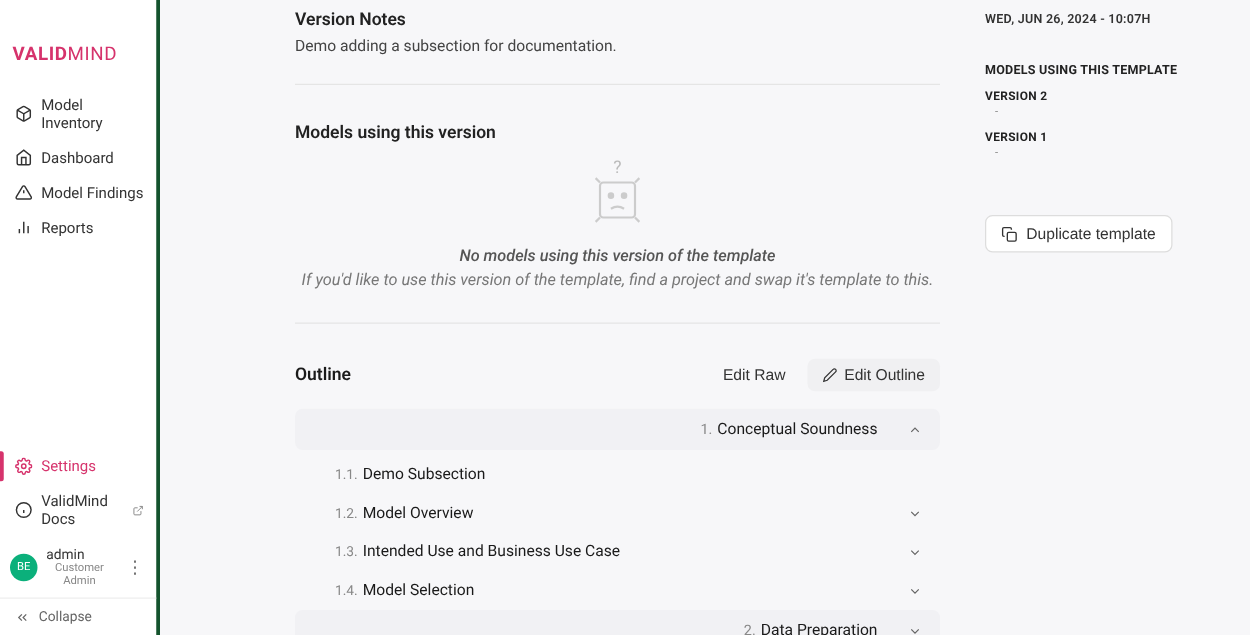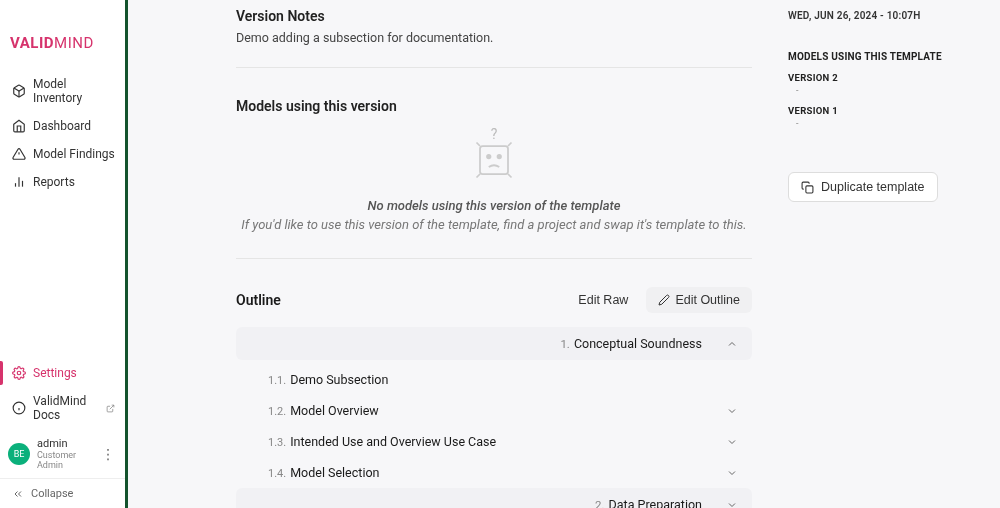--- a/index.html
+++ b/index.html
@@ -80,21 +80,21 @@
       background: #0bb07b;
       color: #fff;
       font-size: 9px;
       display: flex;
       align-items: center;
       justify-content: center;
       flex-shrink: 0;
     }
     .user-text { flex: 1; min-width: 0; }
     .user-name { font-size: 11px; color: #333; }
-    .user-role { font-size: 9px; color: #888; }
+    .user-role { font-size: 9px; color: #888; text-align: center; }
     .user-more { cursor: pointer; color: #666; padding: 0 4px; }
     .collapse-row {
       border-top: 1px solid #eee;
       padding: 8px 12px;
       display: flex;
       align-items: center;
       gap: 7px;
       font-size: 11px;
       color: #666;
       cursor: pointer;
@@ -338,21 +338,21 @@
       <div class="outline-sub first">
         <span><span class="num">1.1.</span><span>Demo Subsection</span></span>
       </div>
       <div class="outline-sub">
         <span><span class="num">1.2.</span><span>Model Overview</span></span>
         <svg class="chev" viewBox="0 0 24 24" fill="none" stroke-width="2">
             <polyline points="6 9 12 15 18 9"></polyline>
           </svg>
       </div>
       <div class="outline-sub">
-        <span><span class="num">1.3.</span><span>Intended Use and Overview Use Case</span></span>
+        <span><span class="num">1.3.</span><span>Intended Use and Business Use Case</span></span>
         <svg class="chev" viewBox="0 0 24 24" fill="none" stroke-width="2">
             <polyline points="6 9 12 15 18 9"></polyline>
           </svg>
       </div>
       <div class="outline-sub">
         <span><span class="num">1.4.</span><span>Model Selection</span></span>
         <svg class="chev" viewBox="0 0 24 24" fill="none" stroke-width="2">
             <polyline points="6 9 12 15 18 9"></polyline>
           </svg>
       </div>

